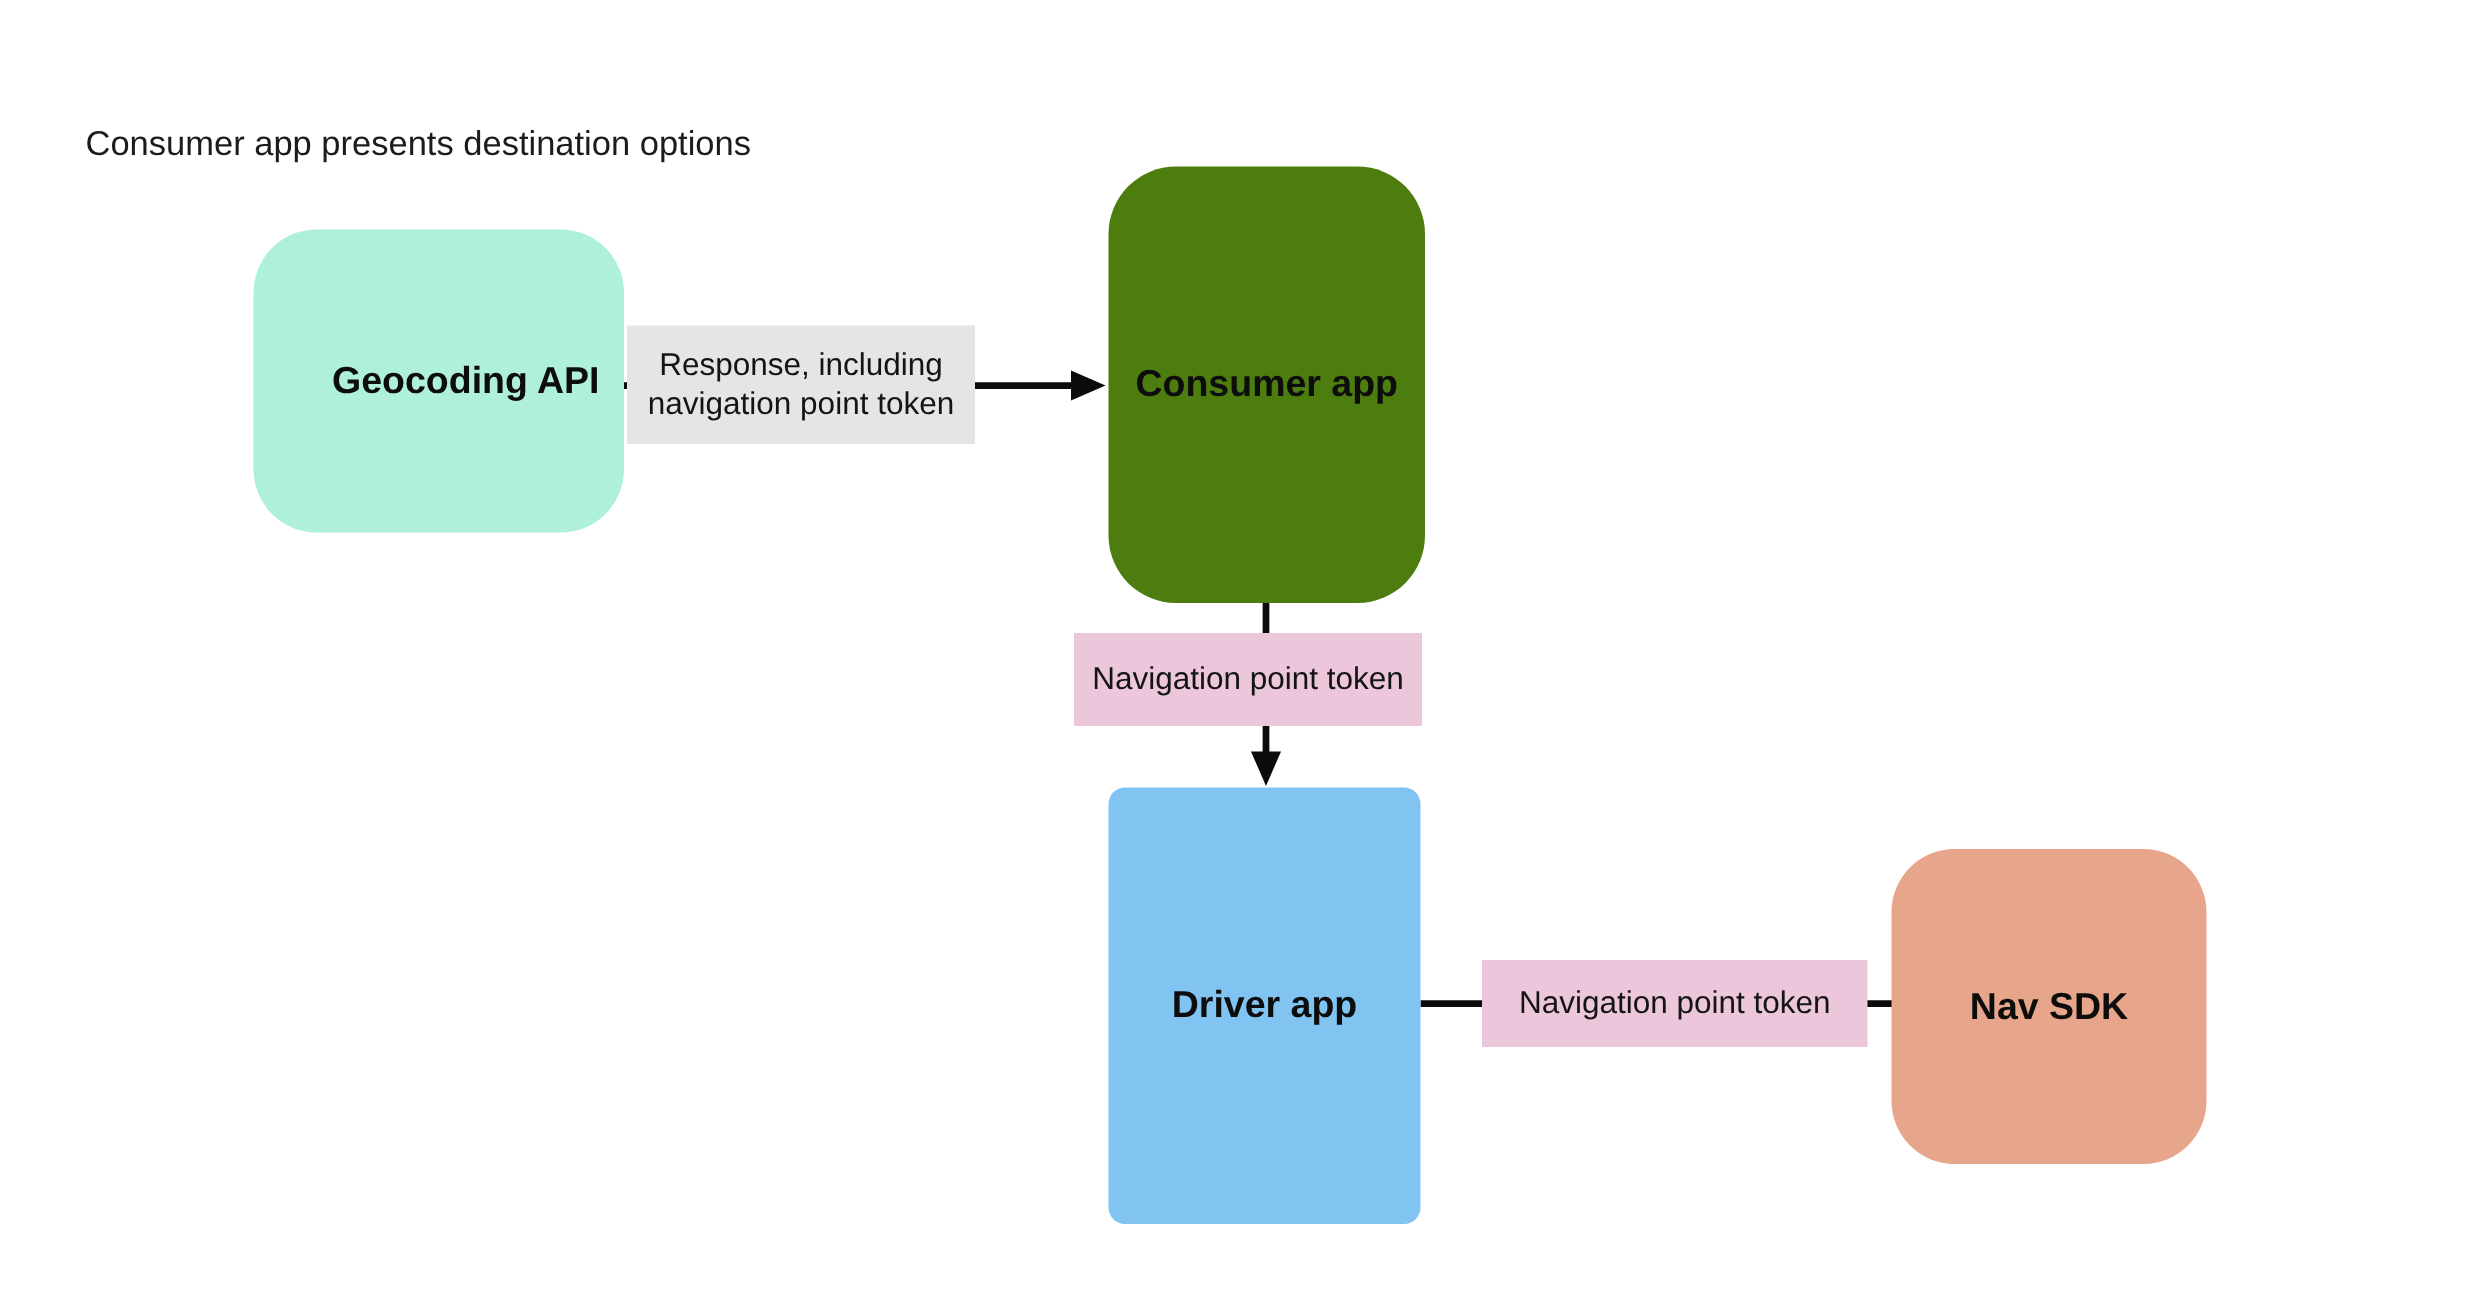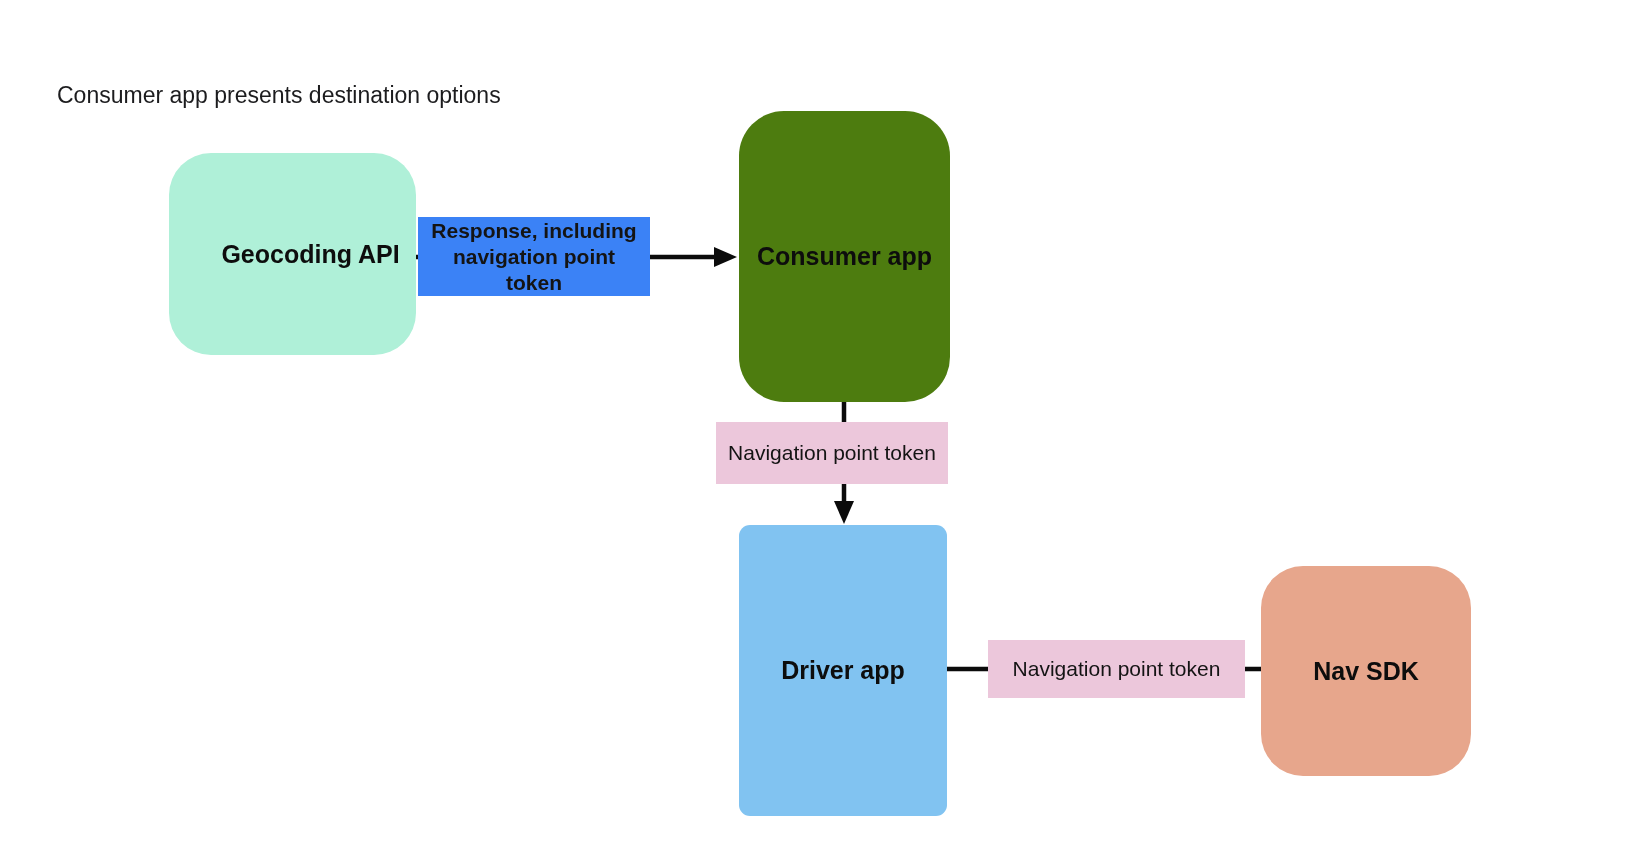--- a/index.html
+++ b/index.html
@@ -81,21 +81,21 @@
     <g stroke="#0b0b0b" fill="#0b0b0b">
       <line x1="844" y1="402" x2="844" y2="505" stroke-width="4.5"></line>
       <polygon points="834,501 844,524 854,501" stroke="none"></polygon>
     </g>
     <g stroke="#0b0b0b" fill="#0b0b0b">
       <line x1="947" y1="669" x2="1290" y2="669" stroke-width="4.5"></line>
       <polygon points="1288,659 1311,669 1288,679" stroke="none"></polygon>
     </g>
   </svg>
 
-  <div class="edge-label el-1" style="background-color: #3b82f6; font-weight: bold;">Response, including navigation point token</div>
+  <div class="edge-label el-1" style="background-color: #e5e5e5;">Response, including navigation point token</div>
   <div class="edge-label el-2" style="background-color: rgb(236, 199, 219);">Navigation point token</div>
   <div class="edge-label el-3" style="background-color: rgb(236, 199, 219);">Navigation point token</div>
 
   <div class="node node-geocoding" style="background-color: rgb(175, 240, 216);">Geocoding API</div>
   <div class="node node-consumer" style="background-color: #4d7c0f;">Consumer app</div>
   <div class="node node-driver" style="background-color: rgb(129, 195, 241);">Driver app</div>
   <div class="node node-navsdk" style="background-color: rgb(231, 166, 140);">Nav SDK</div>
 
 </div>
 

